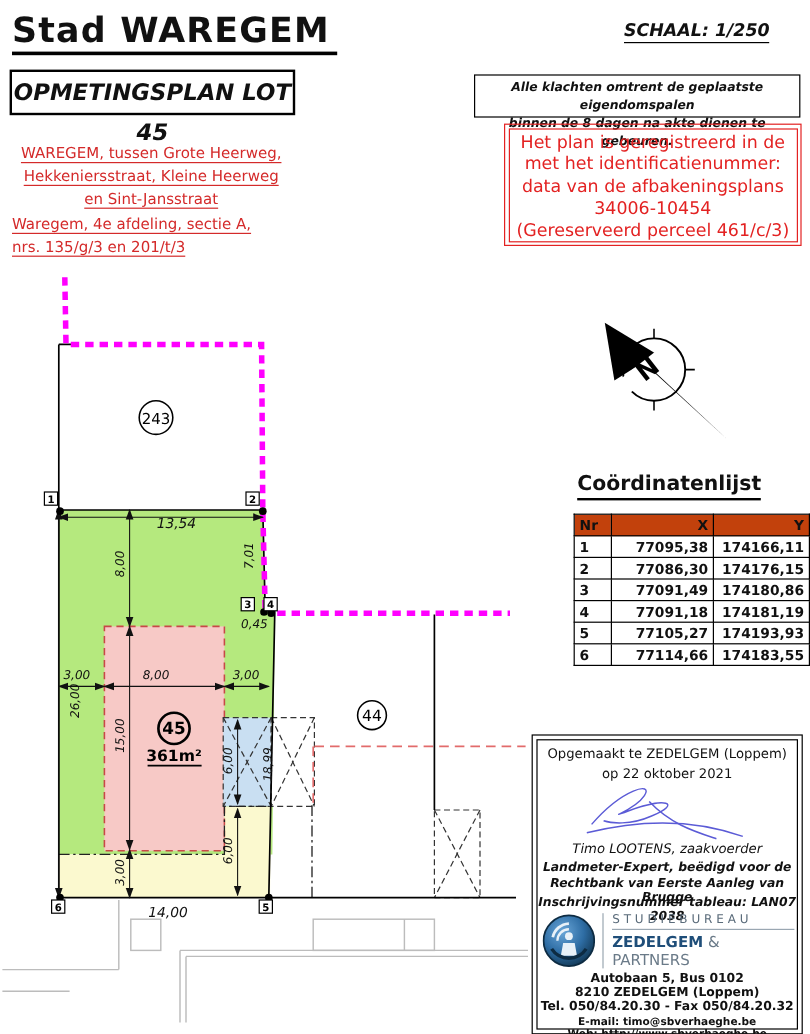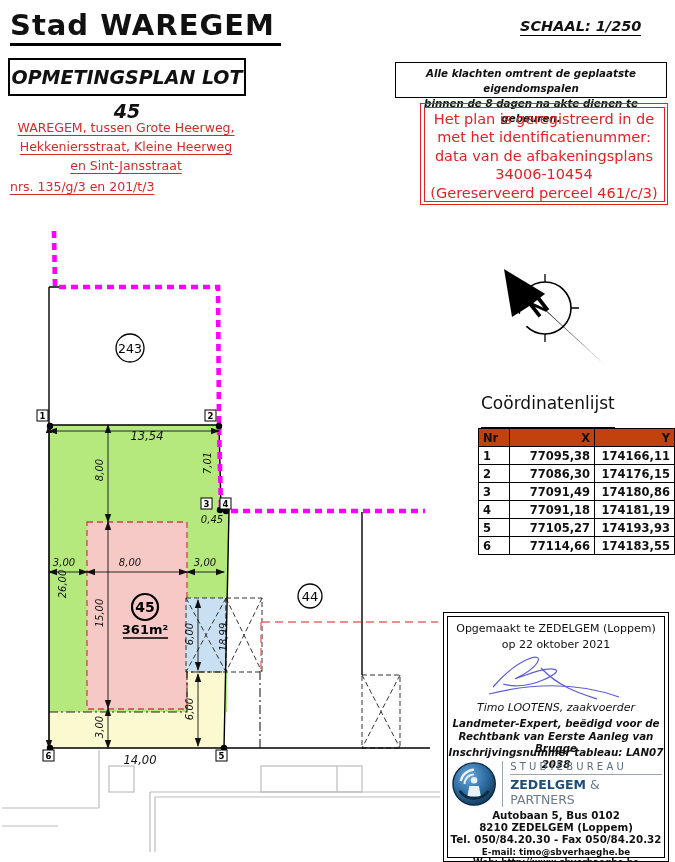--- a/index.html
+++ b/index.html
@@ -18,21 +18,21 @@
   .loc div{text-decoration:underline;text-underline-offset:3px;}
   .cad{left:10px;top:177px;width:240px;text-align:left;color:#d42a2a;font-size:12.5px;line-height:19px;}
   .cad div{text-decoration:underline;text-underline-offset:3px;}
   
   .complaint{left:395px;top:62px;width:272px;height:36px;border:1.5px solid #000;
              font-size:10.3px;font-weight:bold;font-style:italic;text-align:center;line-height:15px;padding-top:3px;box-sizing:border-box;}
   .regbox{left:420px;top:103px;width:248px;height:102px;border:1.5px solid #e32222;box-sizing:border-box;}
   .regbox .inner{position:absolute;inset:2.5px;border:1.2px solid #e32222;
                  color:#e32222;font-size:14.5px;text-align:center;line-height:18.6px;padding-top:2px;}
   
-  .coh{left:481px;top:393px;font-size:17px;font-weight:normal;border-bottom:2px solid #000;padding-bottom:14px;}
+  .coh{left:481px;top:393px;font-size:17px;font-weight:bold;border-bottom:2px solid #000;padding-bottom:2px;}
   table.coords{left:478px;top:428px;border-collapse:collapse;font-size:11.5px;font-weight:bold;}
   table.coords th,table.coords td{border:1px solid #000;height:17px;padding:0 4px;}
   table.coords th{background:#c2410c;text-align:right;}
   table.coords th.nr{text-align:left;width:22px;}
   table.coords td{background:#fff;text-align:right;}
   table.coords td.nr{text-align:left;}
   table.coords col.cx{width:86px;} table.coords col.cy{width:80px;}
   
   .stamp{left:443px;top:601px;width:226px;height:250px;border:1.5px solid #000;box-sizing:border-box;margin-top:11px;}
   .stamp .inner{position:absolute;inset:3px;border:1.2px solid #000;}
@@ -188,20 +188,21 @@
   <div class="abs page-title">Stad WAREGEM</div>
   <div class="abs plan-box">OPMETINGSPLAN LOT 45</div>
   <div class="abs scale">SCHAAL: 1/250</div>
 
   <div class="abs loc">
     <div>WAREGEM, tussen Grote Heerweg,</div>
     <div>Hekkeniersstraat, Kleine Heerweg</div>
     <div>en Sint-Jansstraat</div>
   </div>
   <div class="abs cad">
+    <div>Waregem, 4e afdeling, sectie A,</div>
     <div>nrs. 135/g/3 en 201/t/3</div>
   </div>
 
   <div class="abs complaint">
     <div>Alle klachten omtrent de geplaatste eigendomspalen</div>
     <div>binnen de 8 dagen na akte dienen te gebeuren.</div>
   </div>
 
   <div class="abs regbox">
     <div class="inner">

